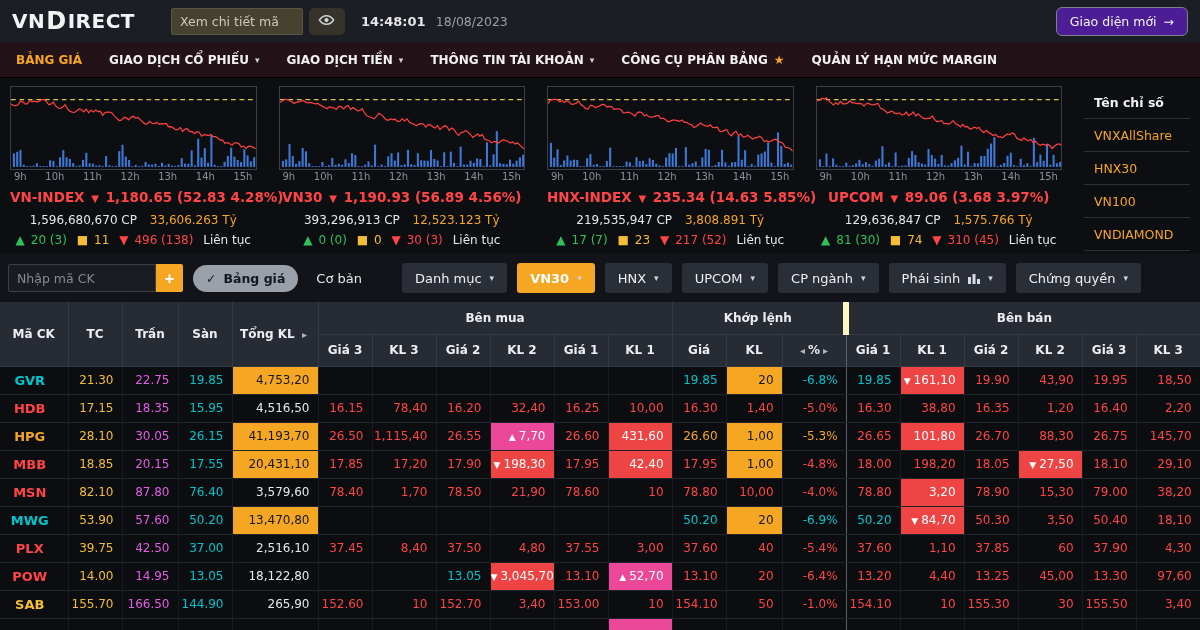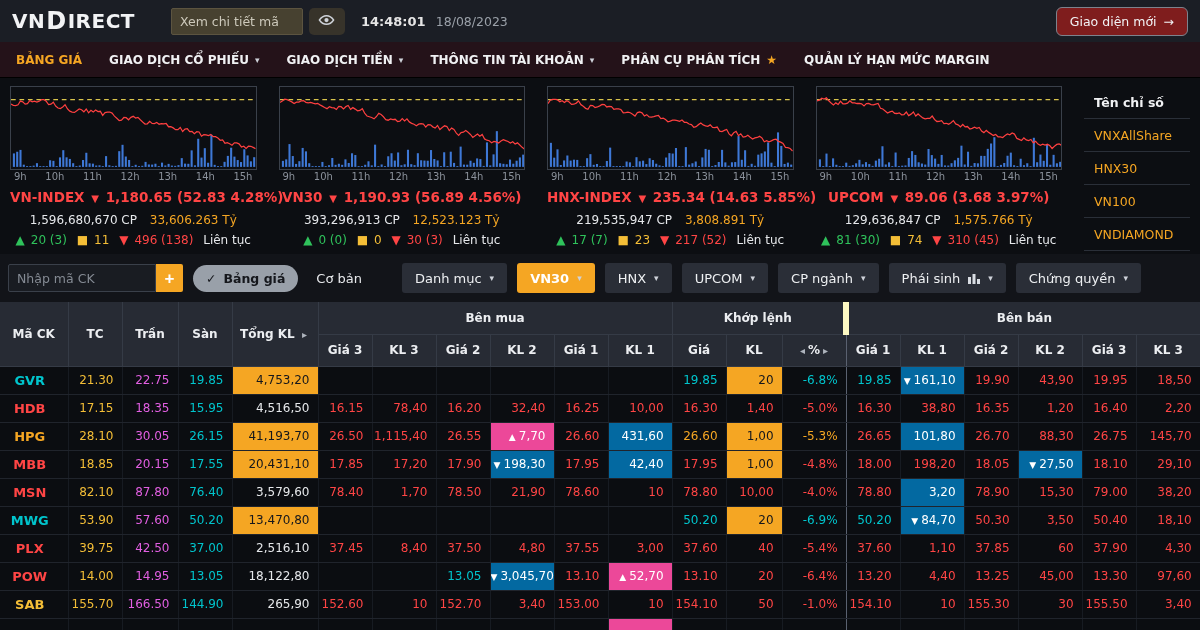--- a/index.html
+++ b/index.html
@@ -12,21 +12,21 @@
   .logo{font-weight:bold;font-size:20px;color:#f2f3f5;letter-spacing:.5px;display:flex;align-items:center;cursor:pointer}
   .logo .logo-d{font-size:24px;margin:0 1px}
   .search-wrap{display:flex;align-items:center;margin-left:36px}
   .searchbox{width:132px;height:27px;background:#474130;border:1px solid#5c5440;color:#cdc9bb;font-size:12.5px;padding:0 8px;border-radius:2px;font-family:inherit}
   .searchbox::placeholder{color:#cdc9bb;opacity:1}
   .eye-btn{width:36px;height:27px;background:#37332a;border:none;border-radius:5px;margin-left:6px;display:flex;align-items:center;justify-content:center;cursor:pointer}
   .clock{margin-left:16px;font-size:13px;white-space:nowrap}
   .time{color:#e5e5e5;font-weight:bold}
   .date{color:#9aa0a8;margin-left:6px;font-size:12.5px}
   .top-right{margin-left:auto;display:flex;gap:10px;align-items:center}
-  .btn-newui{height:29px;padding:0 13px;background:#7f1d1d;border:1px solid #7d838d;border-radius:6px;color:#f2f3f5;font-size:12.5px;display:flex;align-items:center;gap:7px;cursor:pointer;font-family:inherit;white-space:nowrap}
+  .btn-newui{height:29px;padding:0 13px;background:#4c1d95;border:1px solid #7d838d;border-radius:6px;color:#f2f3f5;font-size:12.5px;display:flex;align-items:center;gap:7px;cursor:pointer;font-family:inherit;white-space:nowrap}
   .btn-guide{height:29px;padding:0 12px;background:#2c3039;border:none;border-radius:6px;color:#e6e8eb;font-size:12.5px;display:flex;align-items:center;gap:7px;cursor:pointer;font-family:inherit;white-space:nowrap}
   .monitor-icon{width:13px;height:10px;border:1px solid #cfd3da;display:inline-block;border-radius:1px;box-shadow:inset 0 -3px 0 rgba(207,211,218,.55)}
 
   
   .nav{height:36px;background:#241219;display:flex;align-items:center;gap:27px;padding:0 16px;flex:none;border-bottom:1px solid #000}
   .nav-item{font-size:12px;font-weight:bold;color:#f0f1f3;display:flex;align-items:center;gap:6px;cursor:pointer;white-space:nowrap}
   .nav-item.active{color:#f5a623}
   .caret{font-size:9px;color:#cfd3da}
   .star{color:#f5a623;font-size:12px}
 
@@ -63,21 +63,21 @@
 
   
   .board{flex:1;overflow:hidden;background:#0b0d11}
   table{width:100%;border-collapse:collapse;table-layout:fixed}
   thead th{background:#272b34;font-size:12px;color:#eceef1;font-weight:bold;height:32px;border-right:1px solid #353b46;border-bottom:1px solid #353b46;text-align:center;white-space:nowrap;overflow:hidden}
   thead .harr{color:#aeb4bd;font-size:10px;margin:0 3px;cursor:pointer}
   tbody td{height:28px;font-size:12px;text-align:right;padding-right:8px;border-right:1px solid #171b22;border-bottom:1px solid #20242c;white-space:nowrap;overflow:hidden}
   td.sym{text-align:center;padding-left:0;font-weight:bold;font-size:13px;cursor:pointer}
   .c-y{color:#f4be37}.c-p{color:#e25fe2}.c-c{color:#00c5cd}.c-r{color:#ff4545}.c-o{color:#f5a623}.c-w{color:#e6e8eb}
   .bg-o{background:#f5a623;color:#15171c}
-  .bg-r{background:#0369a1;color:#fff}
+  .bg-r{background:#ef4444;color:#fff}
   .bg-g{background:#ec4899;color:#fff}
   .cell-arr{font-size:9px;margin-right:3px}
   
   tbody td:nth-child(12),thead tr.sub th:nth-child(7){border-left:1px solid #5a6170}
   tbody td:nth-child(14),thead tr.sub th:nth-child(9){border-right:1px solid #5a6170}
   thead tr.grp th:nth-child(7){border-left:1px solid #5a6170;border-right:6px solid #fef9c3}
   tbody td:nth-child(6),thead tr.sub th:nth-child(1),tbody td:nth-child(15),thead tr.sub th:nth-child(10){border-left:1px solid #2e343e}
 </style>
 </head>
 <body>
@@ -121,21 +121,21 @@
       </div>
       <div class="nav-item">
         <span>GIAO DỊCH TIỀN</span>
         <span class="caret">▾</span>
       </div>
       <div class="nav-item">
         <span>THÔNG TIN TÀI KHOẢN</span>
         <span class="caret">▾</span>
       </div>
       <div class="nav-item">
-        <span>PHÂN CỤ PHÂN TÍCH</span>
+        <span>CÔNG CỤ PHÂN BẢNG</span>
         <span class="star">★</span>
       </div>
       <div class="nav-item">
         <span>QUẢN LÝ HẠN MỨC MARGIN</span>
       </div>
     </nav>
 
   <section class="indices">
     <div style="display:flex;flex:1;gap:22px;min-width:0" id="charts">
   <div class="chart-panel">

